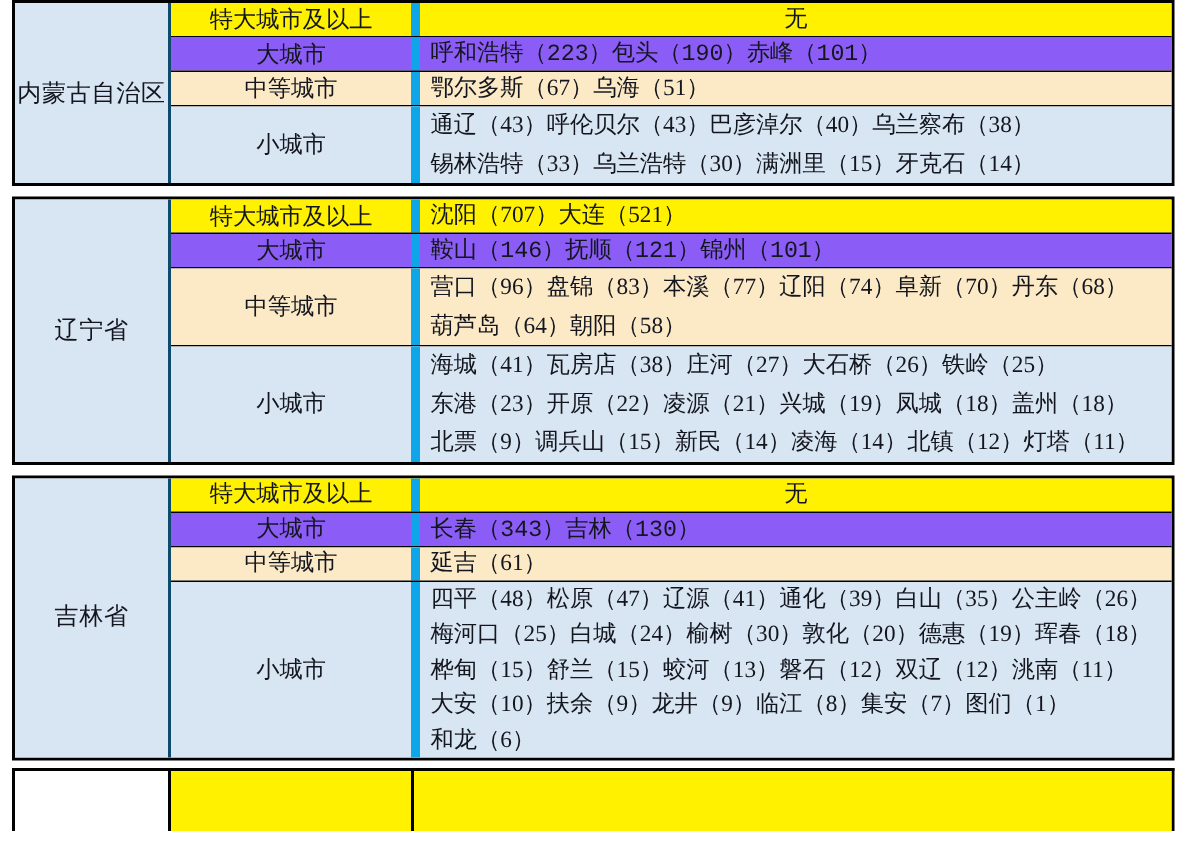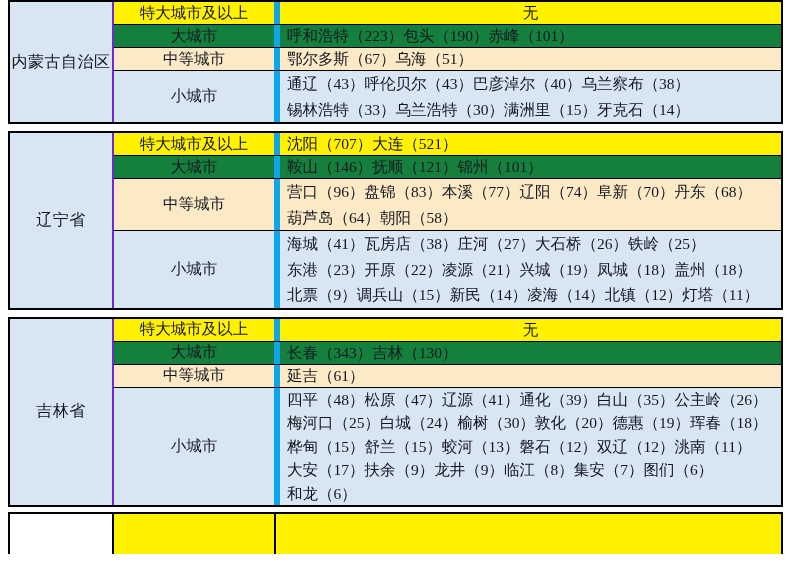--- a/index.html
+++ b/index.html
@@ -8,21 +8,21 @@
     box-sizing:border-box;padding:0 7px 0 8px;
     font-family:"Liberation Serif","DejaVu Serif",serif;
     color:#14161f;font-size:15.5px;
   }
   #table-root{width:775px;}
   .section{
     display:flex;border:2px solid #000;background:#fff;
   }
   .section + .section{margin-top:7px;}
   .province{
-    width:102px;flex-shrink:0;border-right:2px solid #6d28d9;
+    width:102px;flex-shrink:0;border-right:2px solid #0c4a6e;
     display:flex;align-items:center;justify-content:center;
     background:#d8e5f2;font-size:16px;letter-spacing:.5px;
   }
   .rows{flex:1;display:flex;flex-direction:column;min-width:0;}
   .tier-row{display:flex;}
   .tier-row + .tier-row{border-top:1px solid #000;}
   .tier-row.single{height:22px;}
   .cat{
     width:160px;flex-shrink:0;border-right:6px solid #0ea5e9;
     display:flex;align-items:center;justify-content:center;
@@ -30,21 +30,21 @@
   }
   .cities{
     flex:1;min-width:0;display:flex;flex-direction:column;
     justify-content:center;padding:0 4px 0 7px;
   }
   .cities .line{line-height:25.5px;white-space:nowrap;}
   .single .cities .line{line-height:22px;}
   .lines-5 .line{line-height:23.5px !important;}
   .center-txt .cities{align-items:center;padding:0;}
   .t-mega{background:#fff100;}
-  .t-large{background:#15803d;}
+  .t-large{background:#8b5cf6;font-family:Liberation Mono, monospace;}
   .t-medium{background:#fce9c5;font-family:Liberation Serif, serif;}
   .t-small{background:#d8e5f2;}
   .partial{
     display:flex;border:2px solid #000;border-bottom:none;
     margin-top:5px;height:40px;
   }
   .partial .p-prov{
     width:102px;flex-shrink:0;border-right:2px solid #000;background:#ffffff;
   }
   .partial .p-cat{
@@ -138,21 +138,21 @@
           <div class="cities t-medium">
             <div class="line">延吉（61）</div>
           </div>
         </div>
         <div class="tier-row lines-5">
           <div class="cat t-small">小城市</div>
           <div class="cities t-small">
             <div class="line">四平（48）松原（47）辽源（41）通化（39）白山（35）公主岭（26）</div>
             <div class="line">梅河口（25）白城（24）榆树（30）敦化（20）德惠（19）珲春（18）</div>
             <div class="line">桦甸（15）舒兰（15）蛟河（13）磐石（12）双辽（12）洮南（11）</div>
-            <div class="line">大安（17）扶余（9）龙井（9）临江（8）集安（7）图们（6）</div>
+            <div class="line">大安（10）扶余（9）龙井（9）临江（8）集安（7）图们（1）</div>
             <div class="line">和龙（6）</div>
           </div>
         </div>
       </div>
     </div>
     <div class="partial">
       <div class="p-prov"></div>
       <div class="p-cat"></div>
       <div class="p-cities"></div>
     </div>

